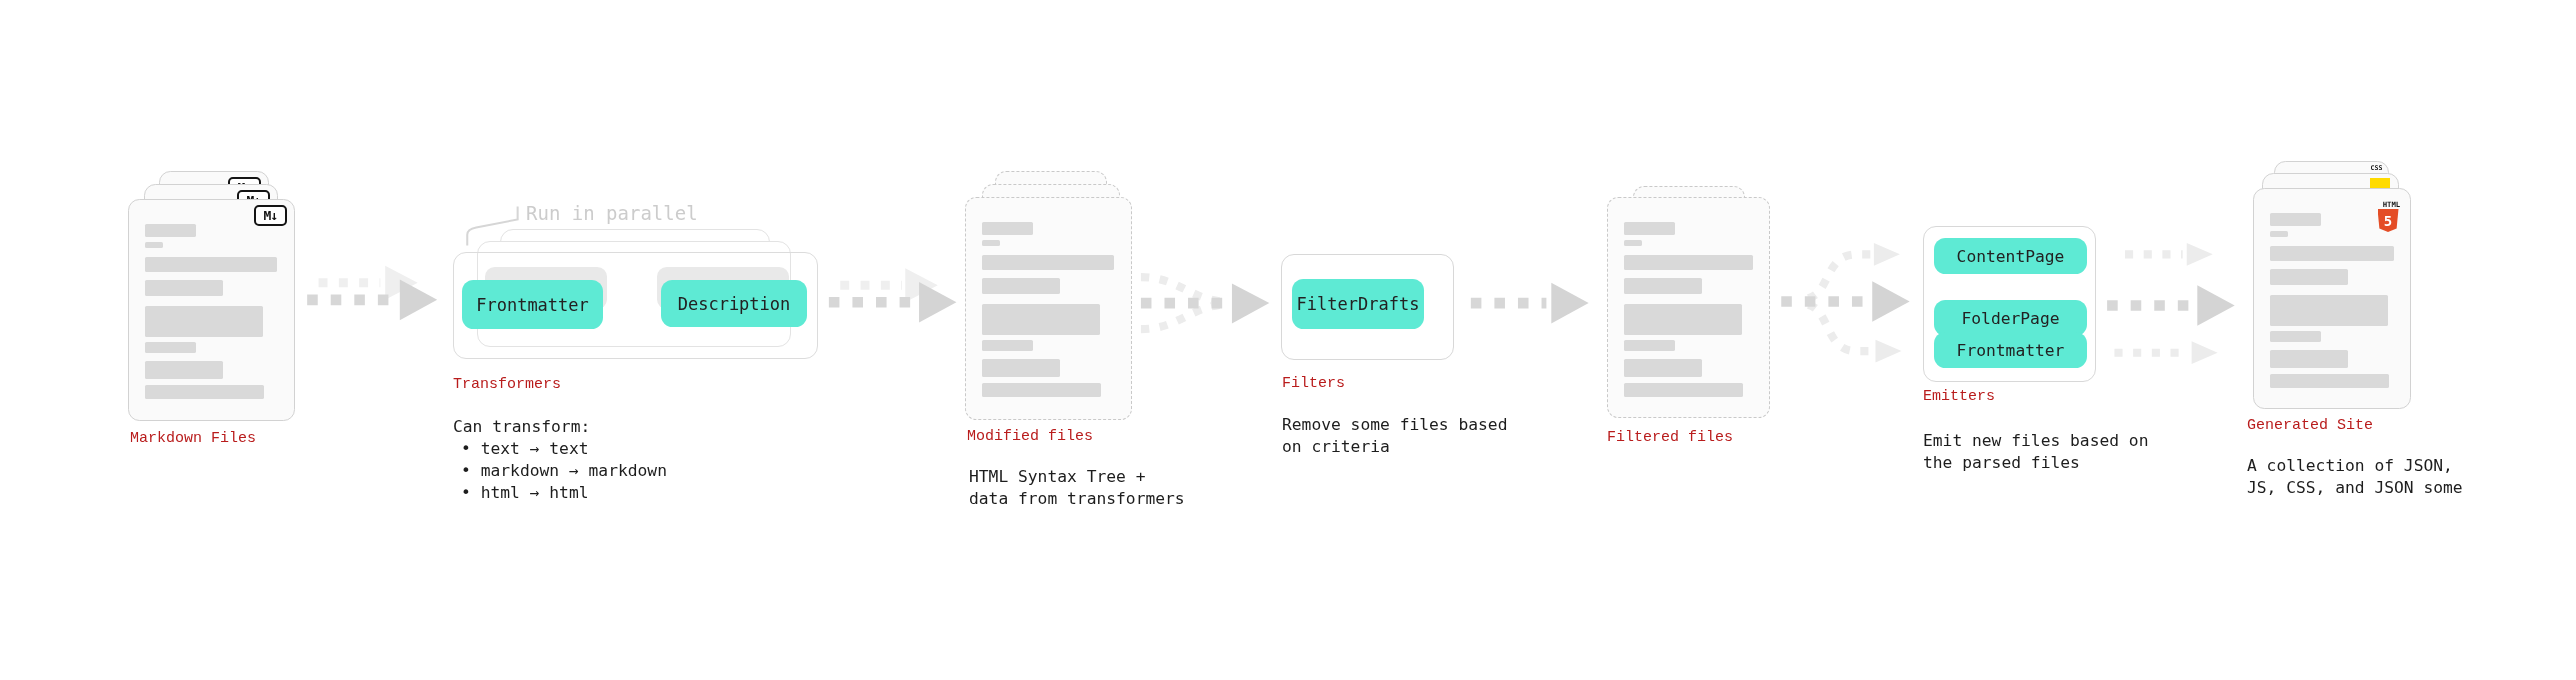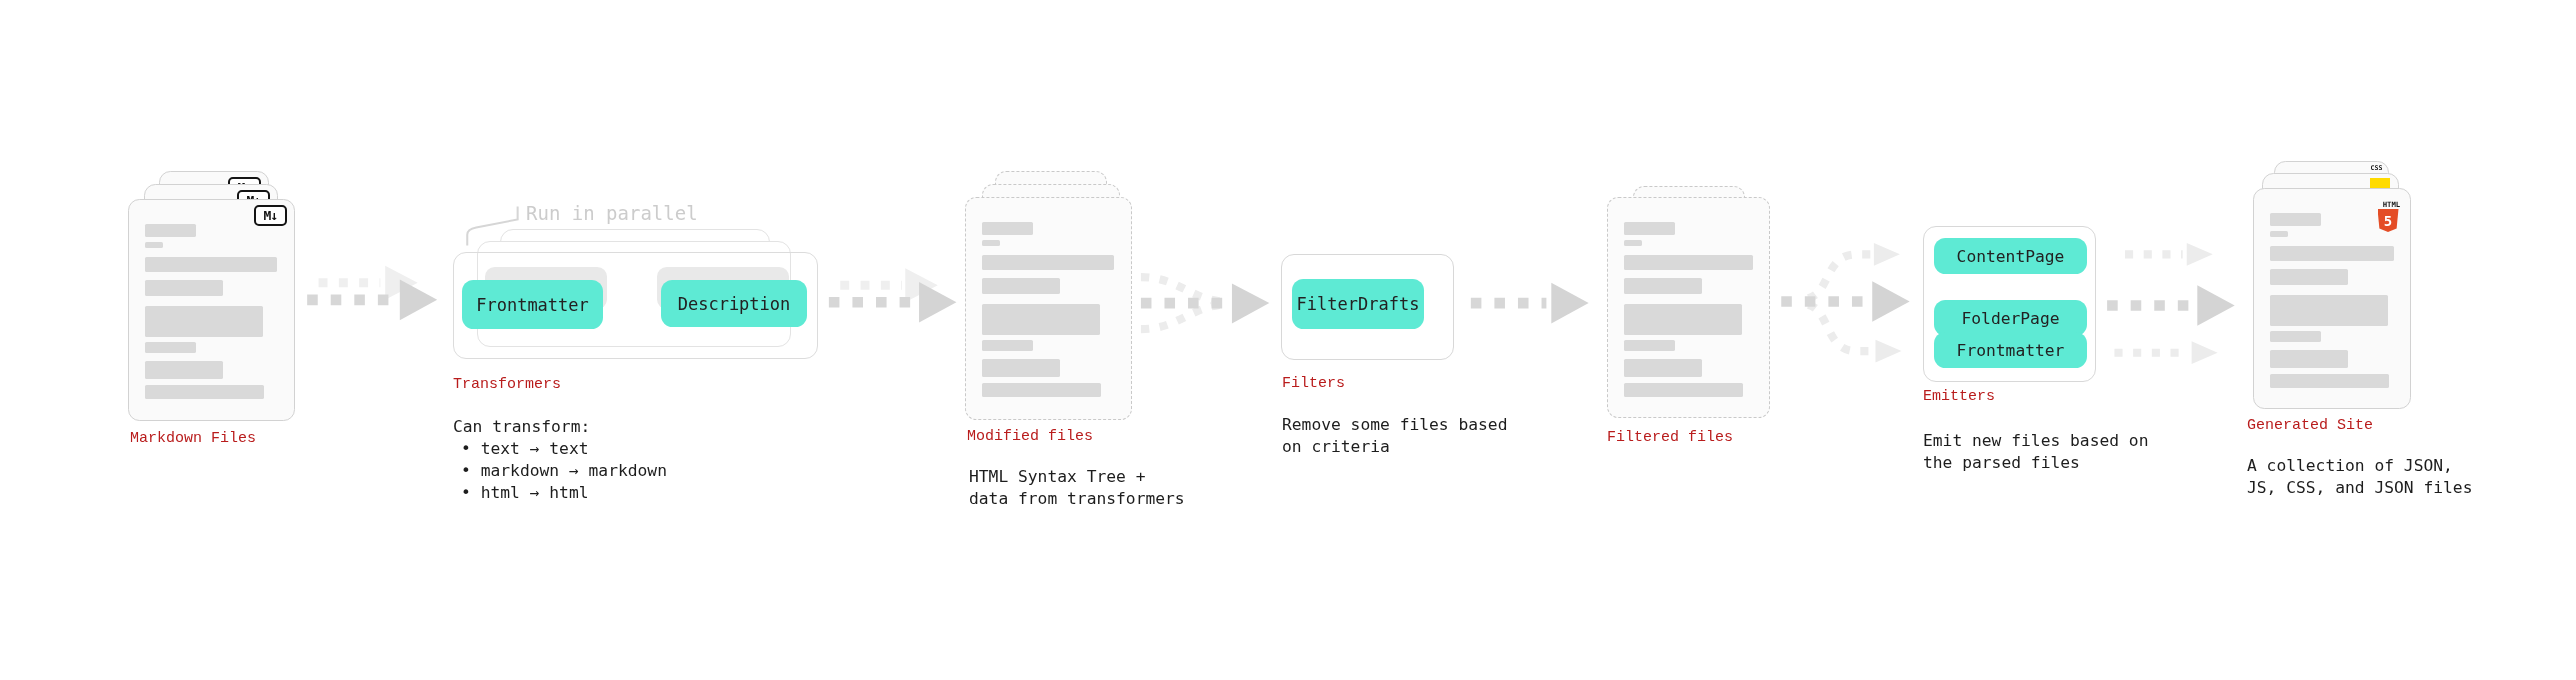--- a/index.html
+++ b/index.html
@@ -242,18 +242,18 @@
       <div class="bar b3"></div>
       <div class="bar b4"></div>
       <div class="bar b5"></div>
       <div class="bar b6"></div>
       <div class="bar b7"></div>
       <div class="bar b8"></div>
     </div>
     <div class="stage-title" style="left:2247px;top:417px">Generated Site</div>
     <div class="stage-desc" style="left:2247px;top:455px">
       <div>A collection of JSON,</div>
-      <div>JS, CSS, and JSON files</div>
+      <div>JS, CSS, and JSON some</div>
     </div>
   </div>
 
 </div>
 
 
 </body></html>

